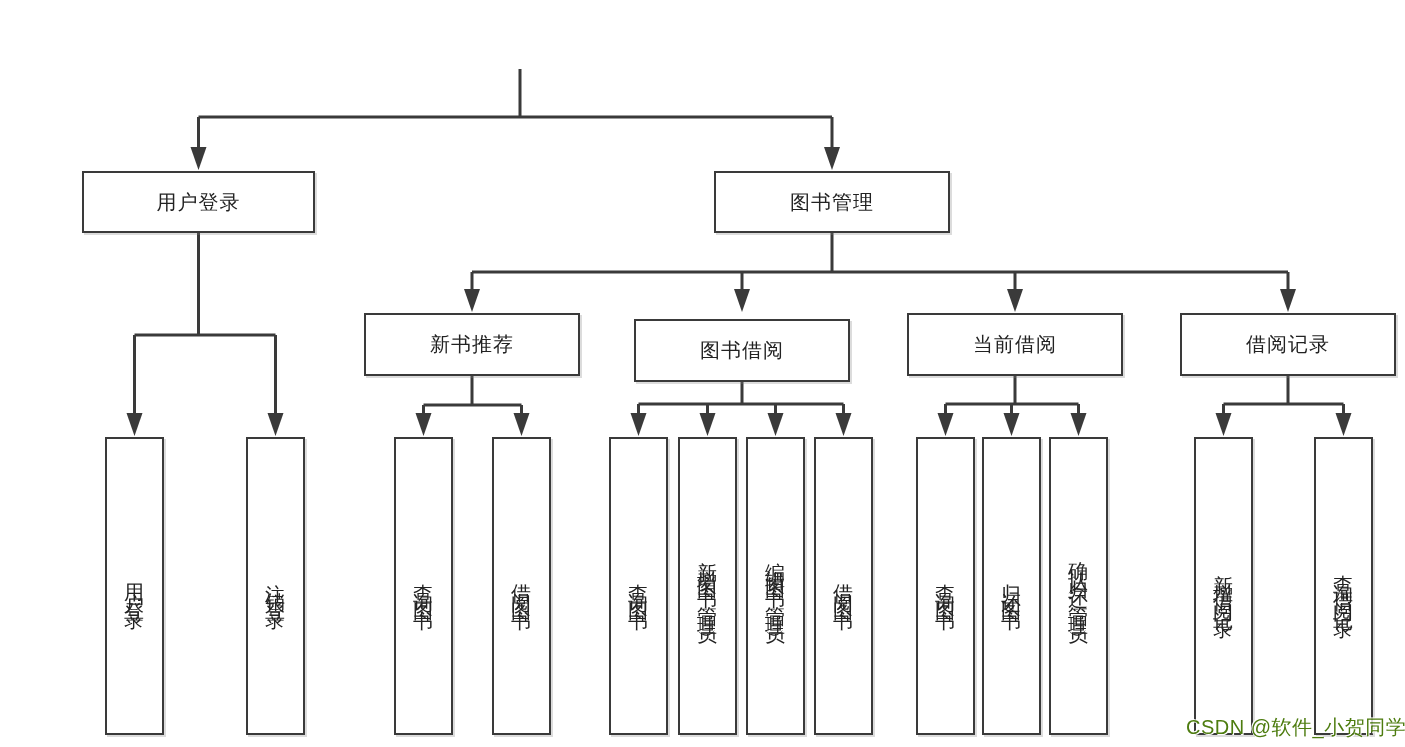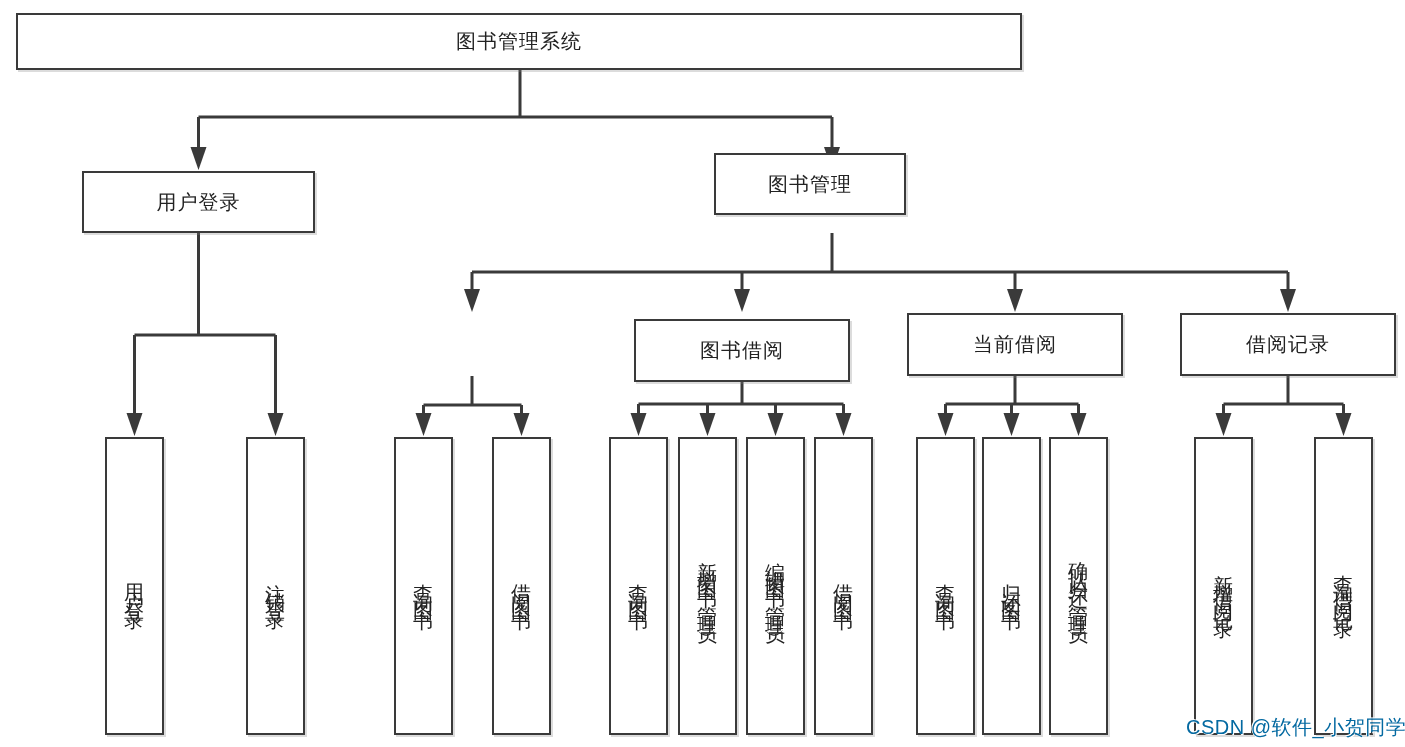--- a/index.html
+++ b/index.html
@@ -35,21 +35,21 @@
     font-size: 20px;
     letter-spacing: 9px;
     line-height: 1;
   }
   .watermark {
     position: absolute;
     left: 1186px;
     top: 714px;
     font-size: 20px;
     letter-spacing: 0.5px;
-    color: #0369a1;
+    color: #4d7c0f;
     text-shadow: 1px 1px 0 #ffffff, -1px -1px 0 #ffffff;
     white-space: nowrap;
   }
 </style>
 </head>
 <body>
 
 <div class="canvas">
 
   <svg class="wires" viewBox="0 0 1405 747" xmlns="http://www.w3.org/2000/svg">
@@ -95,25 +95,25 @@
       <path class="ah" d="M1070.5,413 L1086.5,413 L1078.5,436 Z"></path>
     </g>
 
     <g>
       <path class="ln" d="M1288,376 V404 M1223.5,404 H1343.5 M1223.5,404 V417 M1343.5,404 V417"></path>
       <path class="ah" d="M1215.5,413 L1231.5,413 L1223.5,436 Z"></path>
       <path class="ah" d="M1335.5,413 L1351.5,413 L1343.5,436 Z"></path>
     </g>
   </svg>
 
-  <div class="box hbox" style="left:16px; top:13px; width:1006px; height:57px;">图书管理系统</div>
 
   <div class="box hbox" style="left:82px; top:171px; width:233px; height:62px;">用户登录</div>
-  <div class="box hbox" style="left:714px; top:153px; width:192px; height:62px;">图书管理</div>
+  <div class="box hbox" style="left:714px; top:171px; width:236px; height:62px;">图书管理</div>
 
+  <div class="box hbox" style="left:364px; top:313px; width:216px; height:63px;">新书推荐</div>
   <div class="box hbox" style="left:634px; top:319px; width:216px; height:63px;">图书借阅</div>
   <div class="box hbox" style="left:907px; top:313px; width:216px; height:63px;text-align:right;">当前借阅</div>
   <div class="box hbox" style="left:1180px; top:313px; width:216px; height:63px;">借阅记录</div>
 
   <div class="box vbox" style="left:105px;">用户登录</div>
   <div class="box vbox" style="left:246px;">注销登录</div>
 
   <div class="box vbox" style="left:394px;">查询图书</div>
   <div class="box vbox" style="left:492px;">借阅图书</div>
 

